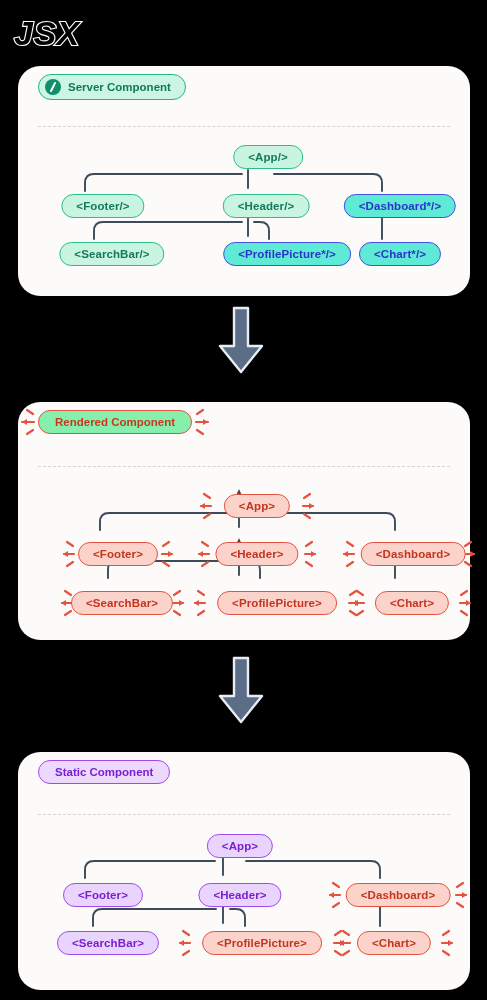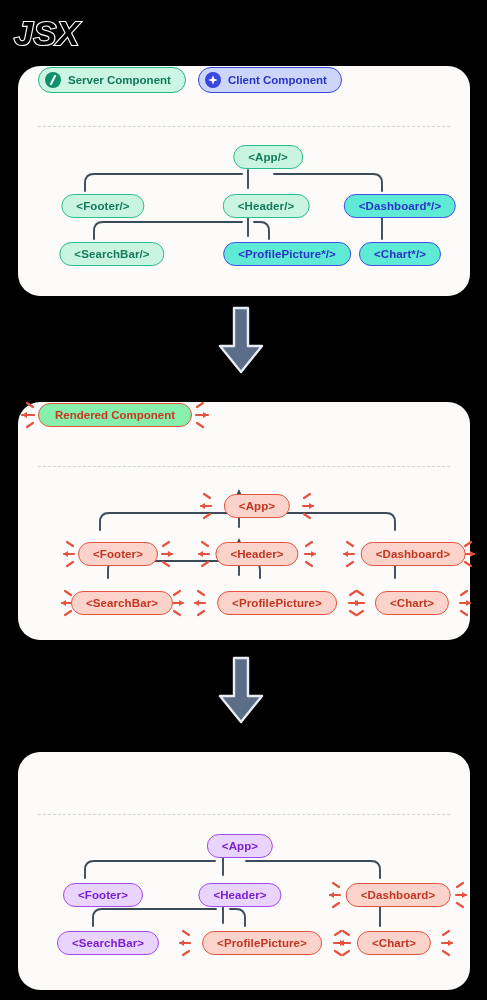--- a/index.html
+++ b/index.html
@@ -41,21 +41,21 @@
     background: #fcfbfa;
     border-radius: 22px;
   }
   #panel-jsx    { top: 66px;  height: 230px; }
   #panel-server { top: 402px; height: 238px; }
   #panel-client { top: 752px; height: 238px; }
 
   
   .legend-row {
     position: absolute;
-    left: 20px; top: 1px;
+    left: 20px; top: 8px;
     display: flex; gap: 12px; 
   }
   .legend-chip {
     display: inline-flex; align-items: center; gap: 7px;
     border-radius: 999px;
     padding: 4px 14px 4px 6px;
     font-size: 11.5px;
     font-weight: 700;
     white-space: nowrap;
   }
@@ -122,28 +122,20 @@
 
     <div class="legend-row">
       <div class="legend-chip server">
         <span class="chip-icon teal">
           <svg width="16" height="16" viewBox="0 0 16 16">
             <path d="M10 4 L6 12" stroke="#ffffff" stroke-width="2" stroke-linecap="round" fill="none"></path>
           </svg>
         </span>
         <span>Server Component</span>
       </div>
-      <div class="legend-chip client">
-        <span class="chip-icon indigo">
-          <svg width="16" height="16" viewBox="0 0 16 16">
-            <path d="M8 3.2 L9.3 6.7 L12.8 8 L9.3 9.3 L8 12.8 L6.7 9.3 L3.2 8 L6.7 6.7 Z" fill="#ffffff"></path>
-          </svg>
-        </span>
-        <span>Client Component</span>
-      </div>
     </div>
 
     <div class="divider" id="divider-jsx"></div>
 
     <div class="tree">
       <svg class="wires" viewBox="0 0 452 230">
         <g fill="none" stroke="#3c4a5a" stroke-width="1.9" stroke-linecap="round">
 
           <path d="M67 125 L67 117 Q67 108 76 108 L224 108"></path>
           <path d="M364 125 L364 117 Q364 108 355 108 L256 108"></path>
@@ -388,20 +380,25 @@
 
   <div class="flow-arrow" id="arrow-2">
     <svg width="62" height="80" viewBox="0 0 62 80">
       <path d="M24 6 L38 6 L38 44 L52 44 L31 70 L10 44 L24 44 Z" fill="#5c6e87" stroke="#e8edf5" stroke-width="2.4" stroke-linejoin="round"></path>
     </svg>
   </div>
 
 
   <div class="panel" id="panel-client">
 
+    <div class="legend-row">
+      <div class="legend-chip purple">
+        <span>Static Component</span>
+      </div>
+    </div>
 
     <div class="divider" id="divider-client"></div>
 
     <div class="tree">
       <svg class="wires" viewBox="0 0 452 238">
         <g fill="none" stroke="#3c4a5a" stroke-width="1.9" stroke-linecap="round">
           <path d="M67 126 L67 118 Q67 109 76 109 L197 109"></path>
           <path d="M362 126 L362 118 Q362 109 353 109 L228 109"></path>
           <path d="M205 123 L205 105"></path>
           <path d="M75 174 L75 166 Q75 157 84 157 L198 157"></path>

